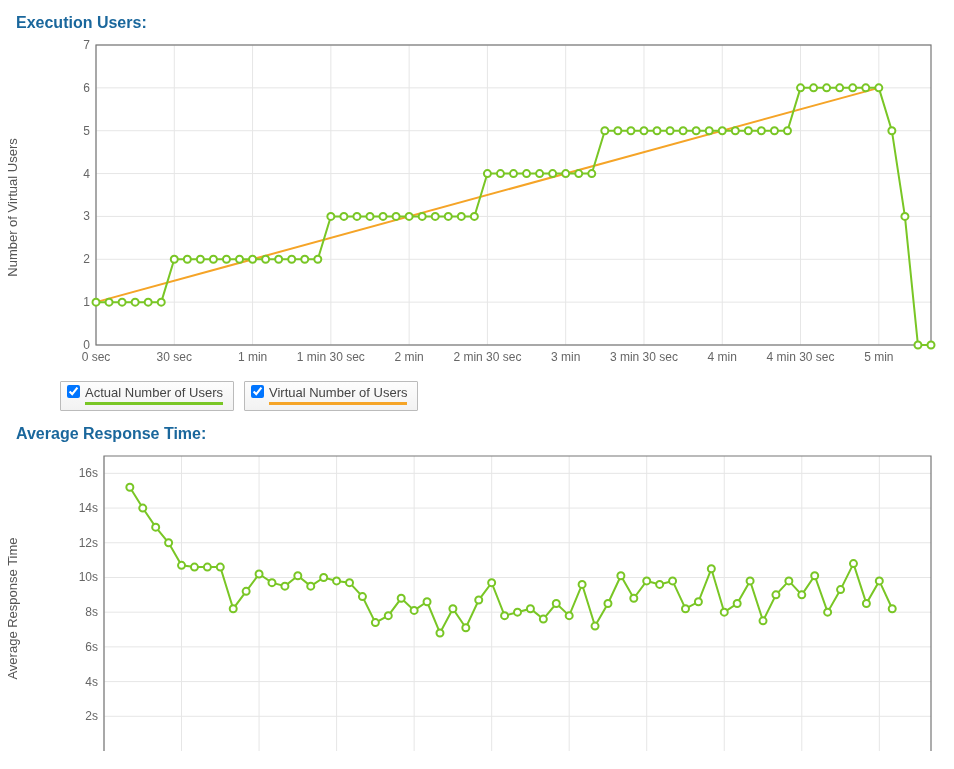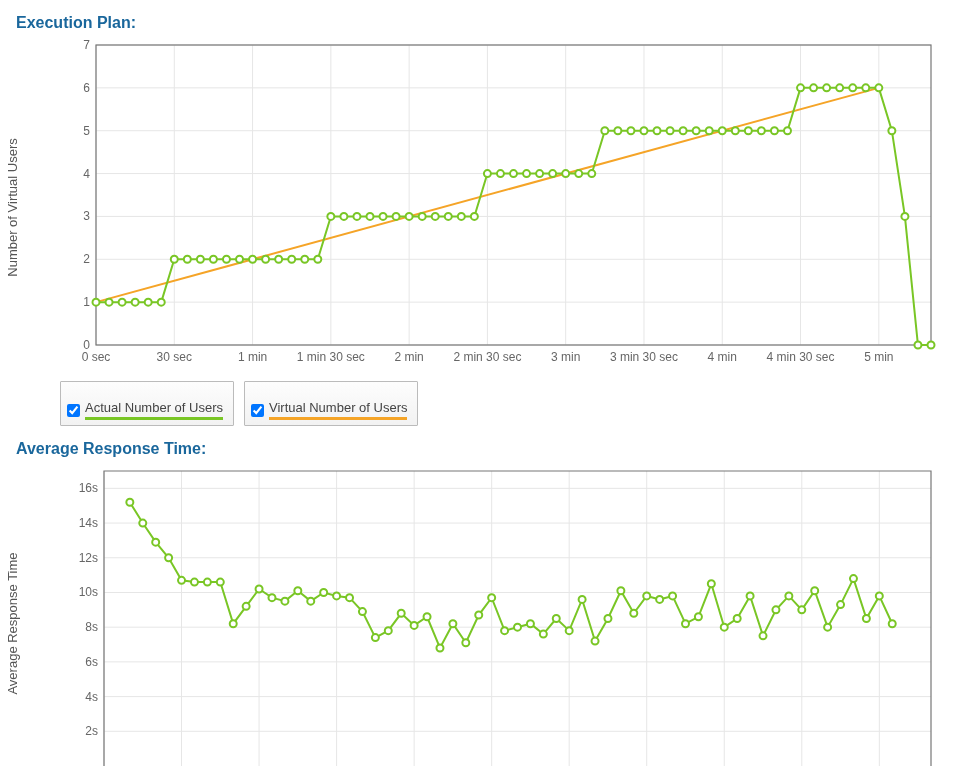--- a/index.html
+++ b/index.html
@@ -1,31 +1,31 @@
 <!DOCTYPE html>
 <html><head>
 <meta charset="utf-8">
 <style>
 html,body{margin:0;padding:0;font-family:"Segoe UI",Arial,sans-serif;font-size:13px;color:#555;background:#fff}
 .section-title{color:#1a679c;font-size:16px;font-weight:600;margin:14px 0 8px 16px}
 .chart-block{position:relative;margin-left:16px}
 .axis-label{position:absolute;left:-4px;top:50%;transform:translateX(-50%) rotate(-90deg);transform-origin:center;color:#555;font-size:13px;white-space:nowrap}
 .plot-area{position:relative;margin-left:60px;margin-right:20px}
 .legend-row{margin:8px 0 0 44px;display:flex;gap:10px}
-.legend-item{border:1px solid #bbb;background:linear-gradient(#fdfdfd,#f2f2f2);padding:18px 10px 5px 6px;display:flex;align-items:center;gap:5px;border-radius:1px}
+.legend-item{border:1px solid #bbb;background:linear-gradient(#fdfdfd,#f2f2f2);padding:3px 10px 5px 6px;display:flex;align-items:flex-start;gap:5px;border-radius:1px}
 .legend-item input{margin:0}
 .legend-item .sw{display:block;width:100%;height:3px;margin-top:2px}
 .legend-item .lbl{color:#444;font-size:13px}
 .legend-wrap{display:flex;flex-direction:column}
 svg text{font-family:"Segoe UI",Arial,sans-serif;font-size:12px;fill:#666}
 </style>
 </head>
 <body>
 
-<div class="section-title">Execution Plan:</div>
+<div class="section-title">Execution Users:</div>
 <div class="chart-block">
   <div class="axis-label" style="top:160px">Number of Virtual Users</div>
   <div class="plot-area">
     <svg id="chart1" width="860" height="330">
         <line x1="20" x2="855" y1="305" y2="305" stroke="#e6e6e6" stroke-width="1"></line>
         <text x="14" y="309" text-anchor="end">0</text>
         <line x1="20" x2="855" y1="262.14285714285717" y2="262.14285714285717" stroke="#e6e6e6" stroke-width="1"></line>
         <text x="14" y="266.14285714285717" text-anchor="end">1</text>
         <line x1="20" x2="855" y1="219.28571428571428" y2="219.28571428571428" stroke="#e6e6e6" stroke-width="1"></line>
         <text x="14" y="223.28571428571428" text-anchor="end">2</text>

